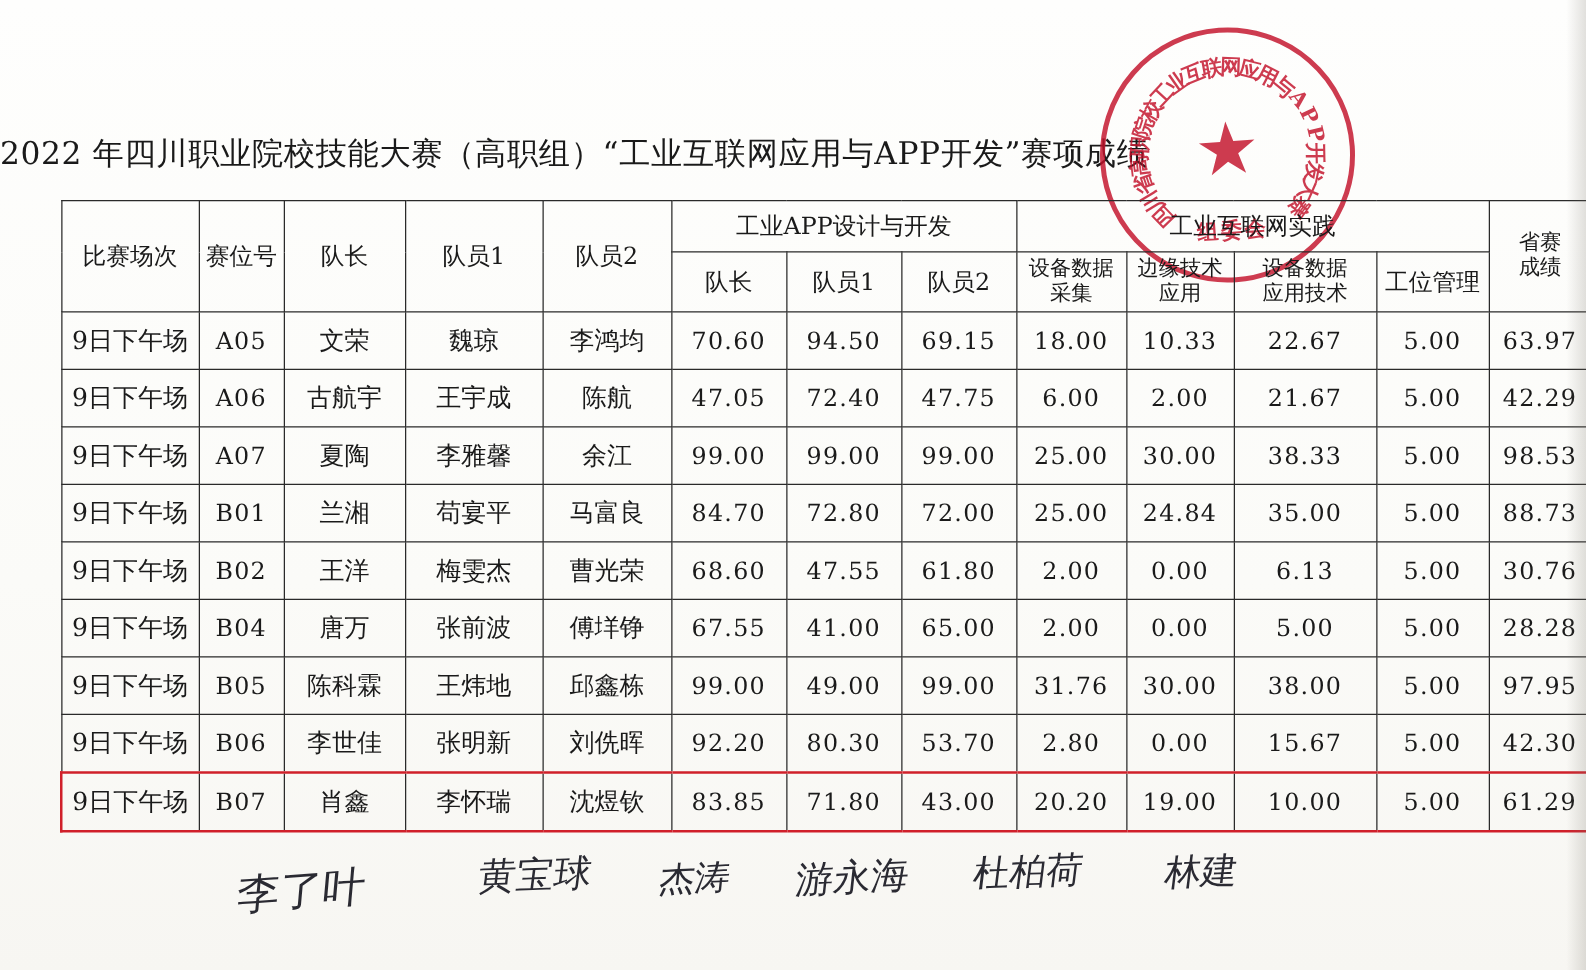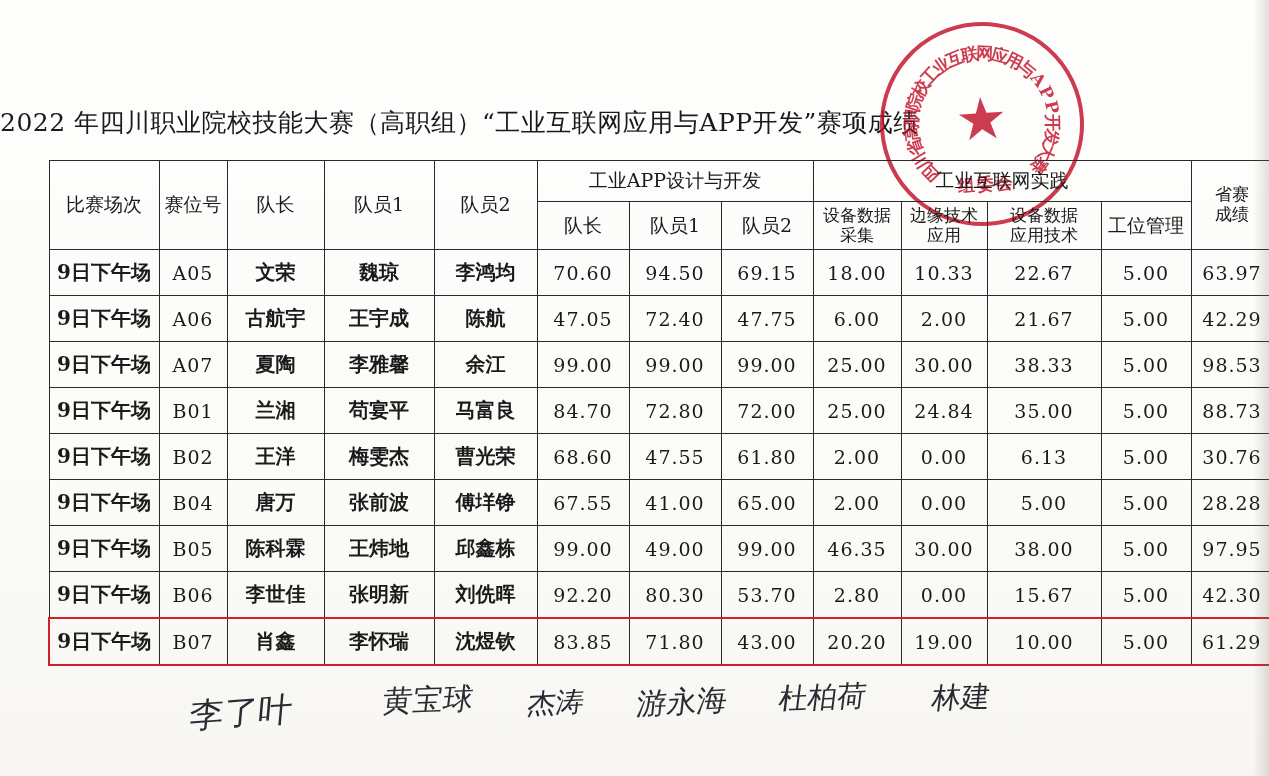--- a/index.html
+++ b/index.html
@@ -112,21 +112,20 @@
     font-size: 19px;
     height: 47px;
   }
   table.grades td.num {
     font-family: "DejaVu Serif", serif;
     font-size: 19px;
     letter-spacing: 1px;
   }
   table.grades td.name {
     font-size: 20px;
-    font-weight: bold;
   }
   .two-line {
     display: block;
     line-height: 1.15;
     font-size: 17px;
   }
   tr.highlight td {
     border-top: 2px solid #d0202a;
     border-bottom: 2px solid #d0202a;
   }
@@ -351,21 +350,21 @@
         </tr>
         <tr>
           <td class="name">9日下午场</td>
           <td class="num">B05</td>
           <td class="name">陈科霖</td>
           <td class="name">王炜地</td>
           <td class="name">邱鑫栋</td>
           <td class="num">99.00</td>
           <td class="num">49.00</td>
           <td class="num">99.00</td>
-          <td class="num">46.35</td>
+          <td class="num">31.76</td>
           <td class="num">30.00</td>
           <td class="num">38.00</td>
           <td class="num">5.00</td>
           <td class="num">97.95</td>
         </tr>
         <tr>
           <td class="name">9日下午场</td>
           <td class="num">B06</td>
           <td class="name">李世佳</td>
           <td class="name">张明新</td>

